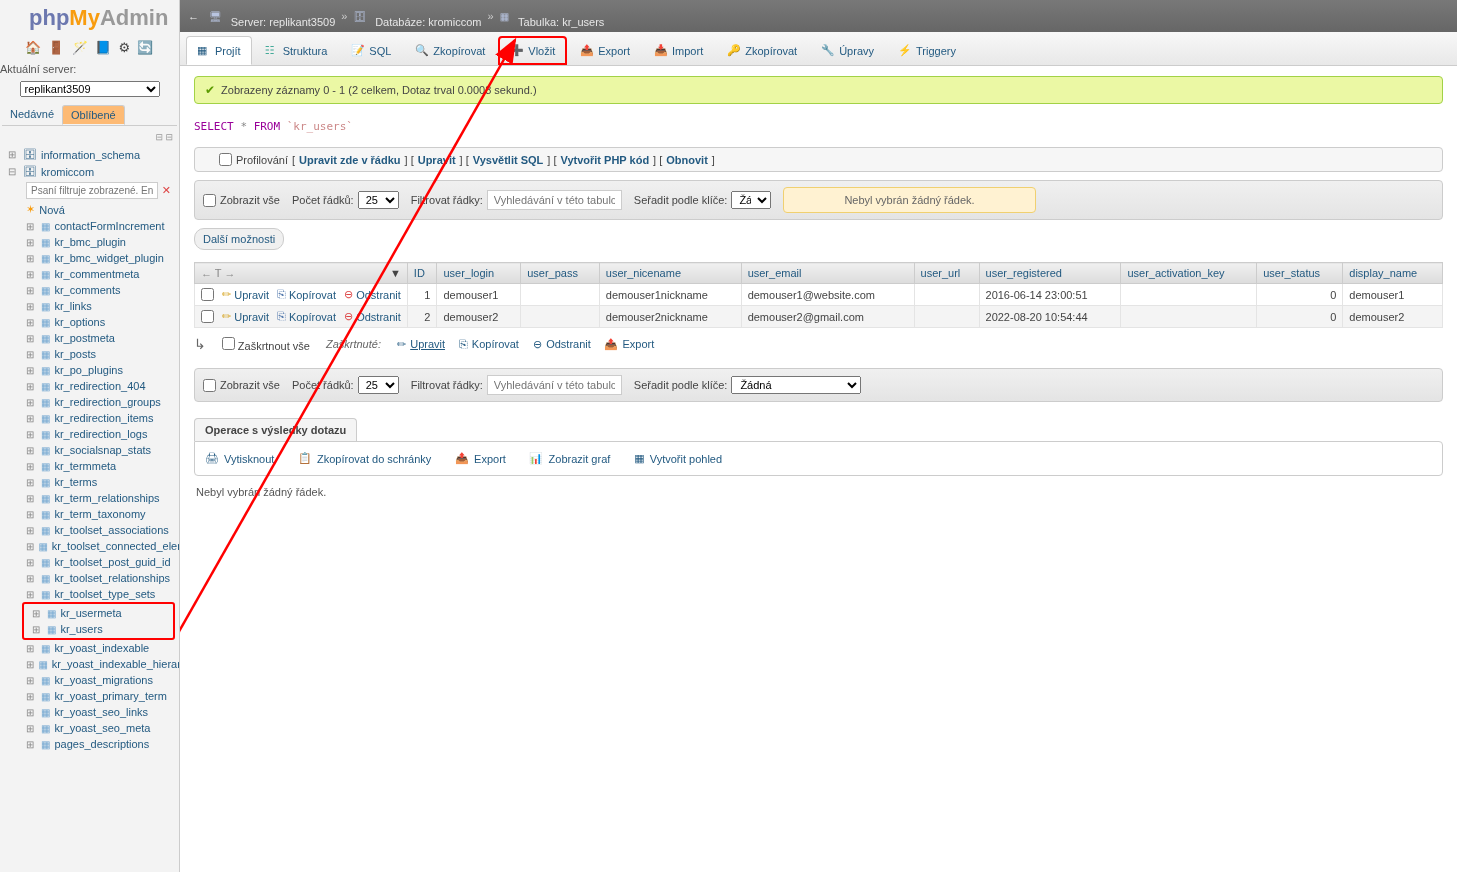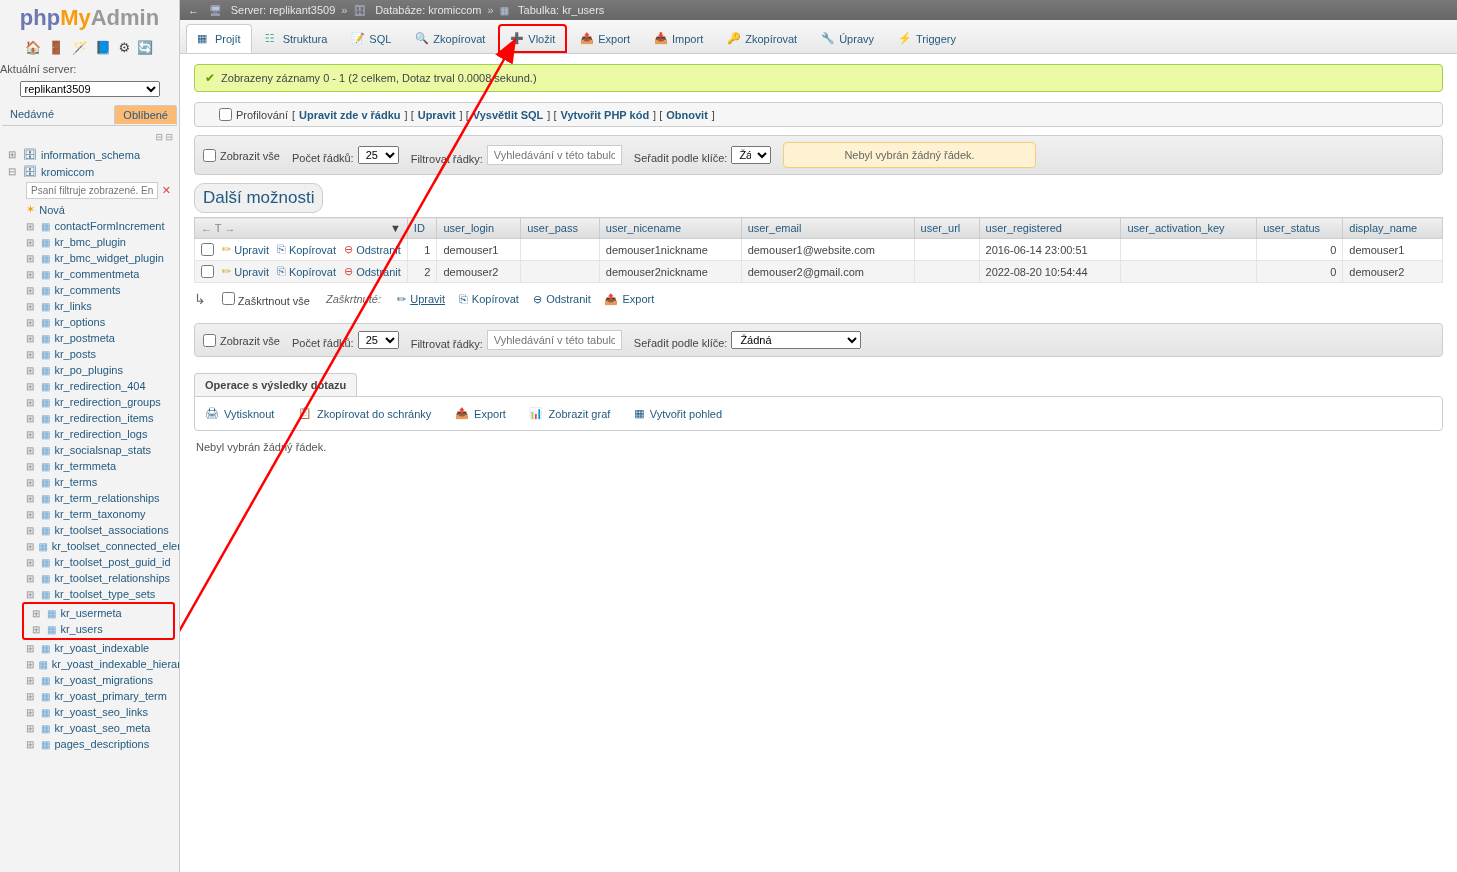--- a/index.html
+++ b/index.html
@@ -1,73 +1,73 @@
 <!DOCTYPE html>
 <html><head>
 <meta charset="utf-8">
 <style>
 * { box-sizing: border-box; margin: 0; padding: 0; }
 body { font-family: sans-serif; font-size: 11px; color: #444; background: #fff; }
 .layout { display: flex; height: 872px; width: 1457px; }
 .sidebar { width: 180px; background: #f3f3f3; border-right: 1px solid #ccc; overflow-y: auto; overflow-x: hidden; position: relative; }
-.logo { text-align: center; padding: 5px; }
+.logo { padding: 5px; margin-left: 24px; }
 .logo-text { font-size: 22px; font-weight: bold; }
 .logo-php { color: #6C78AF; }
 .logo-my { color: #f89c0e; }
 .logo-admin { color: #999; }
 .sidebar-icons { text-align: center; padding: 4px 0; }
 .sidebar-icons span { margin: 0 2px; cursor: pointer; font-size: 13px; }
 .sidebar-label { text-align: left; font-size: 11px; color: #555; padding: 4px 0; }
 .server-select { width: 140px; margin: 2px auto 8px auto; display: block; font-size: 11px; }
-.recent-tabs { display: flex; border-bottom: 1px solid #ccc; margin: 4px 2px; justify-content: space-between; }
+.recent-tabs { display: flex; border-bottom: 1px solid #ccc; margin: 4px 2px; }
 .recent-tabs span { padding: 3px 8px; font-size: 11px; color: #235a81; cursor: pointer; }
 .recent-tabs .active { border: 1px solid #ccc; border-bottom: 1px solid #f3f3f3; background: #fdba74; border-radius: 3px 3px 0 0; }
 .collapse-icons { text-align: right; padding: 2px 6px; font-size: 9px; color: #999; }
 .tree { padding: 2px 0 10px 0; }
 .tree-item { padding: 2px 2px 2px 8px; white-space: nowrap; font-size: 11px; color: #235a81; cursor: pointer; display: flex; align-items: center; gap: 4px; }
 .tree-item.db { font-weight: normal; }
 .tree-sub { padding-left: 18px; }
 .tree-icon { display: inline-block; width: 11px; height: 11px; font-size: 10px; color: #888; }
 .tree-table-icon { color: #71a6d0; font-size: 10px; }
 .filter-box { margin: 2px 8px; display: flex; align-items: center; }
 .filter-box input { flex: 1; font-size: 10px; padding: 2px 4px; border: 1px solid #ccc; color: #999; width: 100px; }
 .filter-box .close-x { color: #d44; margin-left: 4px; cursor: pointer; font-size: 11px; }
 .highlight-box { border: 2px solid red; border-radius: 3px; }
 .highlight-tree { margin: 0 4px; padding: 1px 0; }
 
 .main { flex: 1; background: #fff; overflow: hidden; }
 .breadcrumb { background: #888; background: linear-gradient(#787878, #666); color: #fff; padding: 4px 8px; font-size: 11px; display: flex; align-items: center; gap: 6px; }
 .breadcrumb .arrow { color: #ccc; }
-.breadcrumb .bc-item { color: #e6e6e6; cursor: pointer; }
+.breadcrumb .bc-item { color: #e6e6e6; cursor: pointer; margin-top: 12px; }
 .bc-icon { font-size: 10px; color: #b8c4e0; margin-right: 3px; }
 .small-left-arrow { color: #eee; margin-right: 4px; }
 
 .tabs { display: flex; background: linear-gradient(#f8f8f8, #e8e8e8); border-bottom: 1px solid #ccc; padding: 4px 6px 0 6px; gap: 2px; }
 .tab { padding: 6px 10px; font-size: 11px; color: #235a81; cursor: pointer; display: flex; align-items: center; gap: 5px; border: 1px solid transparent; border-radius: 4px 4px 0 0; }
 .tab.active { background: #fff; border-color: #ccc; border-bottom-color: #fff; }
 .tab-icon { width: 13px; height: 13px; display: inline-block; }
 .tab.highlighted { border: 2px solid red; position: relative; }
 
 .content { padding: 10px 14px; }
 .success-msg { background: #ebf8a4; border: 1px solid #a2d246; padding: 6px 10px; border-radius: 4px; margin-bottom: 10px; display: flex; align-items: center; gap: 6px; font-size: 11px; }
 .success-icon { color: #5b9b00; font-size: 12px; }
 .sql-box { font-family: monospace; font-size: 11px; padding: 6px 0; color: #888; }
 .sql-kw { color: #909; }
 .sql-tbl { color: #c88; }
 
 .profiling-bar { border: 1px solid #ccc; background: #f6f6f6; padding: 5px 24px; border-radius: 4px; margin: 8px 0; font-size: 11px; display: flex; align-items: center; gap: 4px; }
 .profiling-bar a { color: #235a81; text-decoration: none; font-weight: bold; }
 
 .controls-row { background: linear-gradient(#f0f0f0, #e4e4e4); border: 1px solid #ccc; border-radius: 4px; padding: 6px 8px; margin: 8px 0; display: flex; align-items: center; gap: 12px; font-size: 11px; flex-wrap: wrap; }
-.controls-row label { display: flex; align-items: flex-end; gap: 4px; }
+.controls-row label { display: flex; align-items: center; gap: 4px; }
 .controls-row select { font-size: 11px; padding: 1px 3px; }
 .controls-row input[type=text] { font-size: 11px; padding: 3px 6px; border: 1px solid #ccc; width: 135px; }
 .warn-box { background: #fff2d2; border: 1px solid #f0d070; padding: 6px 60px; color: #666; font-size: 11px; border-radius: 4px; }
 
-.more-link { display: inline-block; background: #f0f0f0; border: 1px solid #ccc; border-radius: 10px; padding: 4px 8px; font-size: 17px; color: #235a81; cursor: pointer; margin-bottom: 4px; }
+.more-link { display: inline-block; background: #f0f0f0; border: 1px solid #ccc; border-radius: 10px; padding: 4px 8px; font-size: 11px; color: #235a81; cursor: pointer; margin-bottom: 12px; }
 
 .data-table { width: 100%; border-collapse: collapse; font-size: 11px; }
 .data-table th { background: linear-gradient(#f0f0f0, #dcdcdc); border: 1px solid #ccc; padding: 4px 6px; text-align: left; color: #235a81; font-weight: normal; cursor: pointer; }
 .data-table th.actions { width: 210px; }
 .data-table td { border: 1px solid #e4e4e4; padding: 4px 6px; background: #fff; }
 .data-table tr:nth-child(even) td { background: #f4f4f4; }
 .row-actions { display: flex; align-items: center; gap: 8px; }
 .row-action-link { color: #235a81; cursor: pointer; display: flex; align-items: center; gap: 3px; }
 .icon-edit { color: #d4a017; }
 .icon-copy { color: #4a72a8; }
@@ -364,20 +364,23 @@
           <span>Triggery</span>
         </div>
     </div>
 
     <div class="content">
       <div class="success-msg">
         <span class="success-icon">✔</span>
         <span>Zobrazeny záznamy 0 - 1 (2 celkem, Dotaz trval 0.0008 sekund.)</span>
       </div>
 
+      <div class="sql-box">
+        <span class="sql-kw">SELECT</span> <span>*</span> <span class="sql-kw">FROM</span> <span class="sql-tbl">`kr_users`</span>
+      </div>
 
       <div class="profiling-bar">
         <input type="checkbox" style="">
         <span>Profilování</span>
         [ <a href="#">Upravit zde v řádku</a> ]
         [ <a href="#">Upravit</a> ]
         [ <a href="#">Vysvětlit SQL</a> ]
         [ <a href="#">Vytvořit PHP kód</a> ]
         [ <a href="#">Obnovit</a> ]
       </div>

